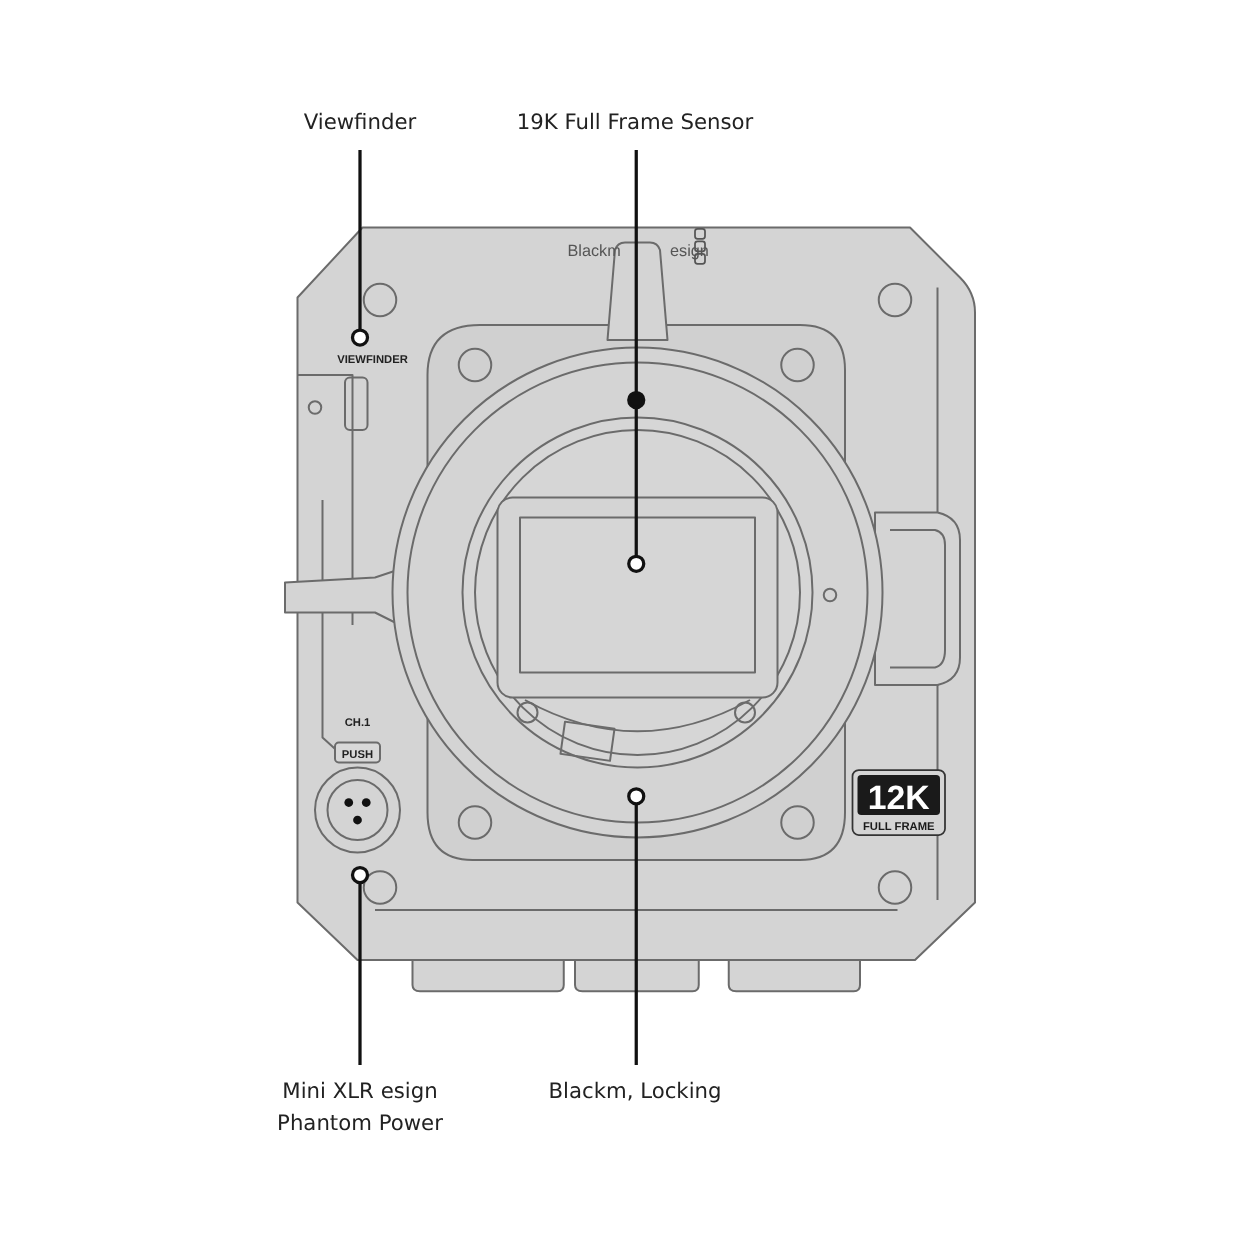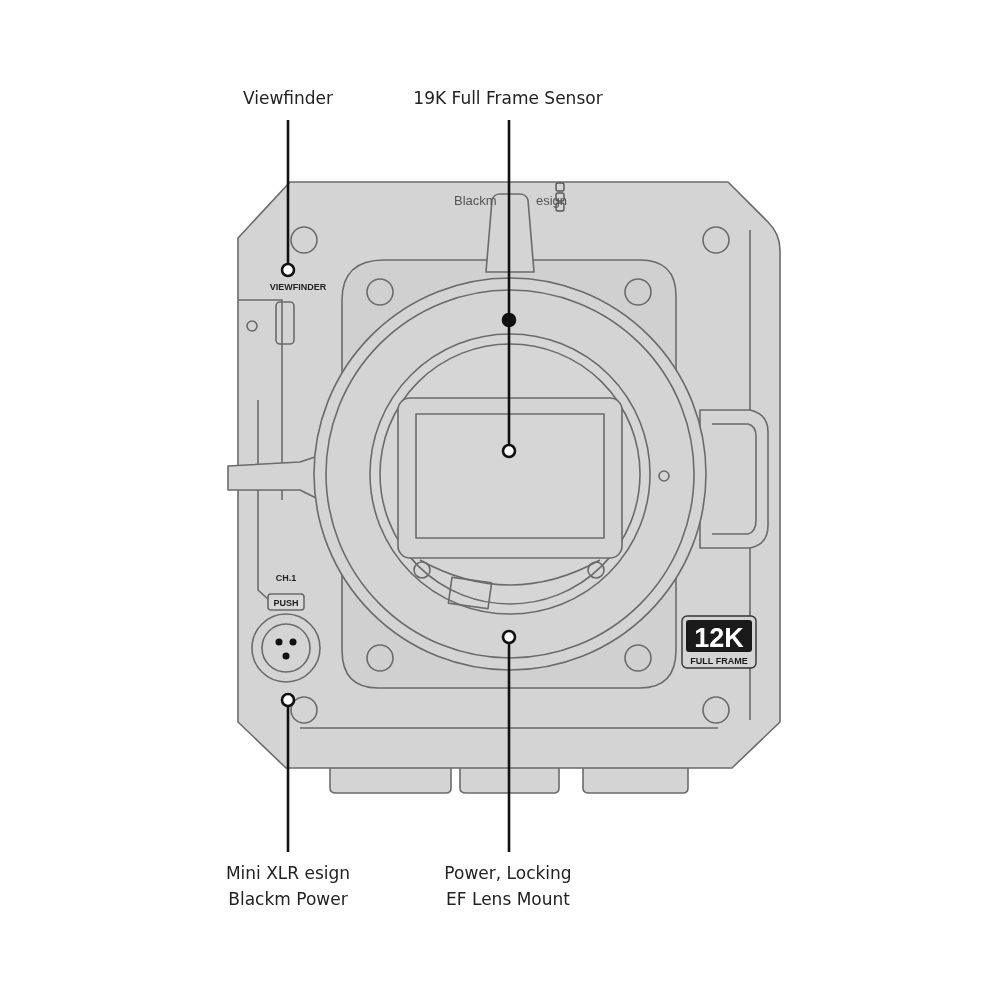--- a/index.html
+++ b/index.html
@@ -8,25 +8,24 @@
   svg.diagram { position:absolute; left:0; top:0; }
   .small-label { font-family:"Liberation Sans", sans-serif; font-weight:bold; }
 </style>
 </head>
 <body>
 
 <div class="label" style="left:238px; top:85px; width:100px;">Viewfinder</div>
 <div class="label" style="left:398px; top:85px; width:220px;">19K Full Frame Sensor</div>
 <div class="label" style="left:198px; top:860px; width:180px;">
   <div>Mini XLR esign</div>
-  <div>Blackm Power</div>
+  <div>Phantom Power</div>
 </div>
 <div class="label" style="left:418px; top:860px; width:180px;">
-  <div>Power, Locking</div>
-  <div>EF Lens Mount</div>
+  <div>Blackm, Locking</div>
 </div>
 
 <svg class="diagram" width="1000" height="1000" viewBox="0 0 1000 1000">
   <g fill="#d4d4d4" stroke="#6b6b6b" stroke-width="1.6" stroke-linejoin="round">
 
     <path d="M330 765 L330 788 Q330 793 336 793 L446 793 Q451 793 451 788 L451 765 Z"></path>
     <path d="M460 765 L460 788 Q460 793 466 793 L554 793 Q559 793 559 788 L559 765 Z"></path>
     <path d="M583 765 L583 788 Q583 793 589 793 L683 793 Q688 793 688 788 L688 765 Z"></path>
 
     <path d="M290 182 L728 182 L768 222 Q780 234 780 250 L780 722 L732 768 L286 768 L238 722 L238 238 Z"></path>

